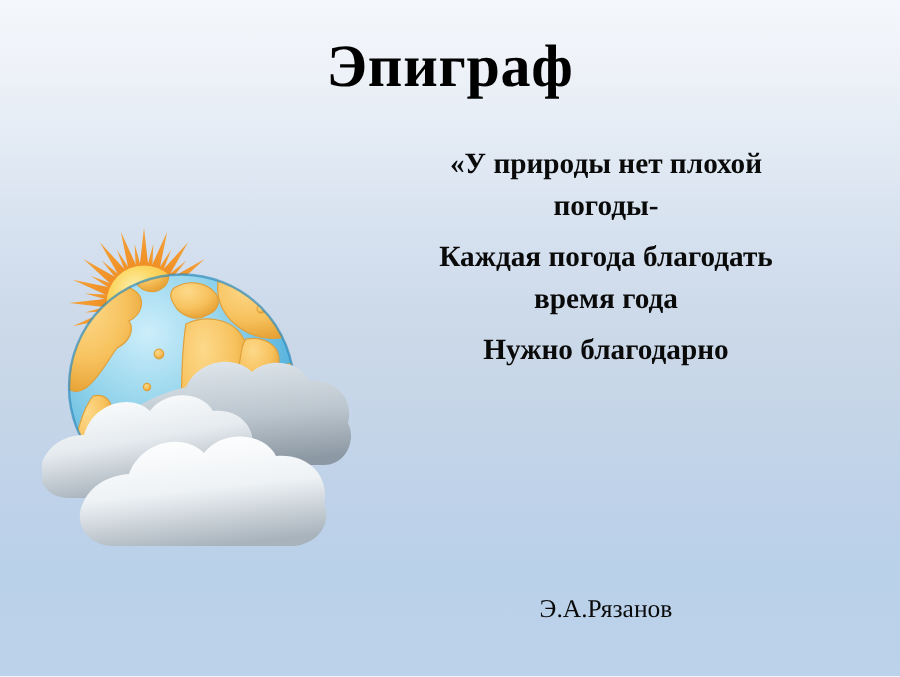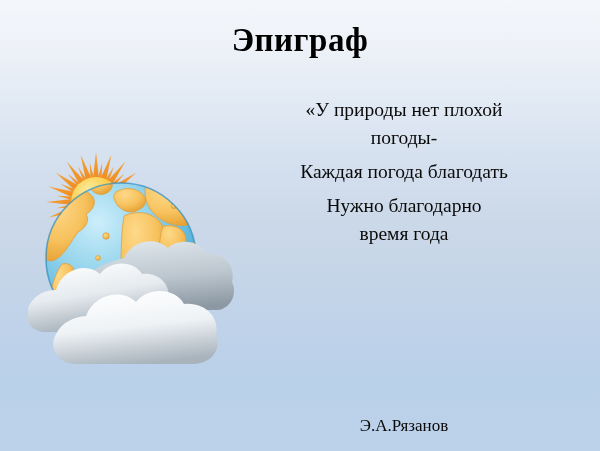--- a/index.html
+++ b/index.html
@@ -31,57 +31,57 @@
         #bcd2ea 100%);
   }
 
   
   #title {
     position: absolute;
     left: 0;
     top: 22px;
     width: 600px;
     text-align: center;
-    font-size: 33px;
+    font-size: 40px;
     font-weight: bold;
     color: #000000;
     letter-spacing: 0.5px;
     line-height: 1.1;
     white-space: nowrap;
   }
 
   
   #quote-block {
     position: absolute;
     left: 248px;
     top: 96px;
     width: 312px;
     text-align: center;
     color: #0a0a0a;
     font-size: 19.5px;
     line-height: 28px;
+    font-weight: bold;
   }
   #quote-block .quote-line {
     display: block;
     white-space: pre-wrap;
   }
   #quote-block .line-gap {
     margin-top: 6px;
   }
 
   #attribution {
     position: absolute;
     left: 248px;
     top: 396px;
     width: 312px;
     text-align: center;
     font-size: 17px;
     color: #0a0a0a;
     white-space: nowrap;
-    margin-top: 20px;
   }
 
   
   #weather-art {
     position: absolute;
     left: 28px;
     top: 140px;
     width: 210px;
     height: 232px;
   }
@@ -241,19 +241,19 @@
       </g>
     </svg>
   </div>
 
   <div id="title">Эпиграф</div>
 
   <div id="quote-block">
     <span class="quote-line">«У природы нет плохой</span>
     <span class="quote-line">погоды-</span>
     <span class="quote-line line-gap">Каждая погода благодать</span>
+    <span class="quote-line">время года</span>
     <span class="quote-line line-gap">Нужно благодарно</span>
-    <span class="quote-line">время года</span>
   </div>
 
   <div id="attribution">Э.А.Рязанов</div>
 
 </div>
 
 </body></html>

